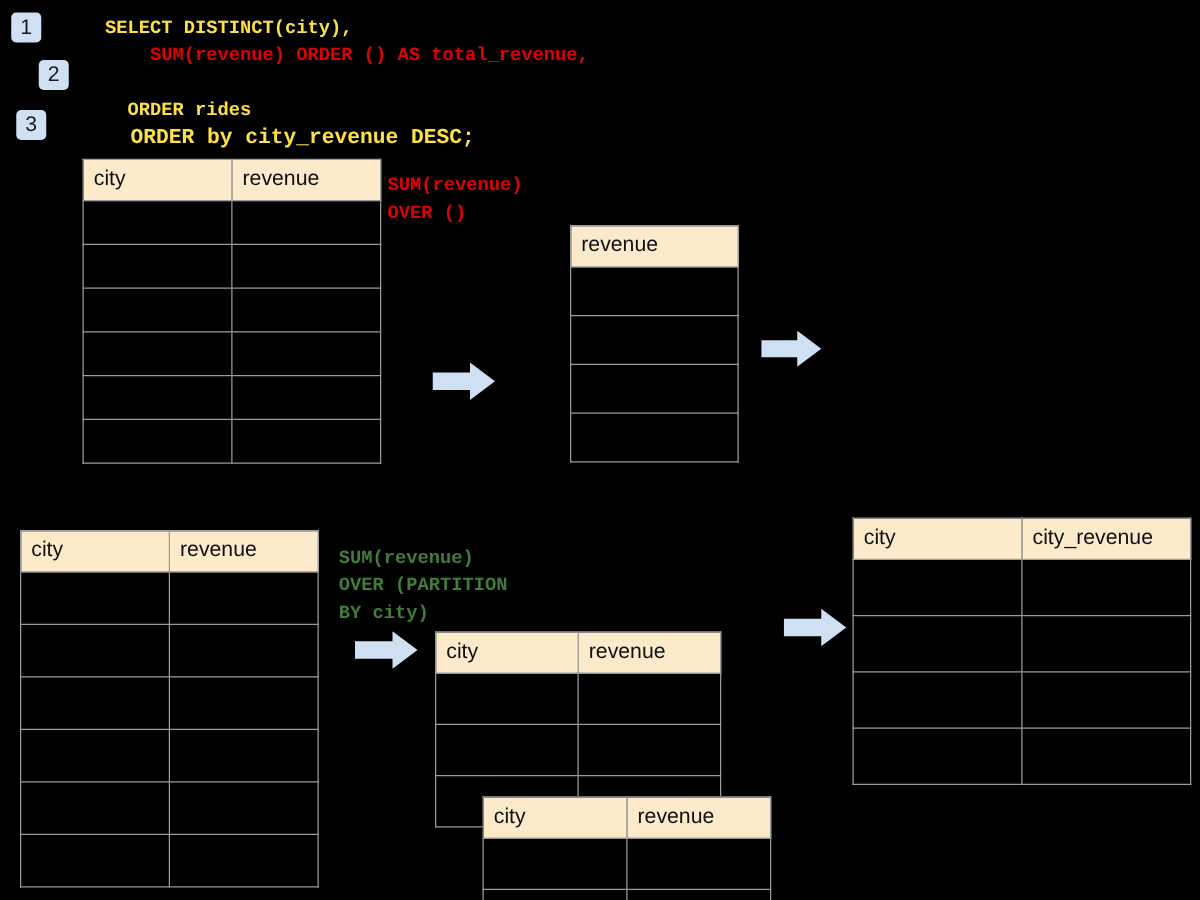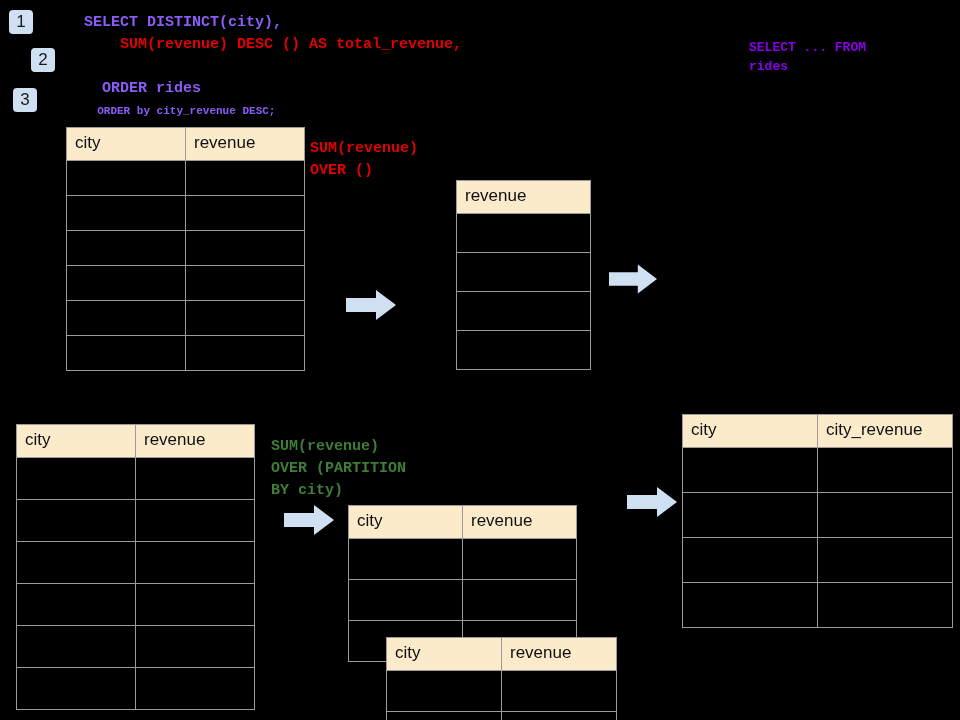--- a/index.html
+++ b/index.html
@@ -30,21 +30,21 @@
     height: 24px;
   }
 
   
   .code {
     position: absolute;
     font-family: "Liberation Mono", monospace;
     font-weight: bold;
     white-space: pre;
   }
-  .c-purple { color: #8b5cf6; }
+  .c-purple { color: #fde047; }
   .c-red    { color: #e00000; }
   .c-green  { color: #3f7d38; }
 
   .note {
     position: absolute;
     font-family: "Liberation Mono", monospace;
     font-weight: bold;
     white-space: pre;
     line-height: 22px;
   }
@@ -93,26 +93,24 @@
 </head>
 <body>
 
 <div id="canvas">
 
   <div class="badge" style="left:9px;  top:10px;">1</div>
   <div class="badge" style="left:31px; top:48px;">2</div>
   <div class="badge" style="left:13px; top:88px;">3</div>
 
   <div class="code c-purple" style="left:84px; top:12px; font-size:15px; line-height:22px;">SELECT DISTINCT(city),</div>
-  <div class="code c-red" style="left:84px; top:34px; font-size:15px; line-height:22px;">    SUM(revenue) DESC () AS total_revenue,</div>
+  <div class="code c-red" style="left:84px; top:34px; font-size:15px; line-height:22px;">    SUM(revenue) ORDER () AS total_revenue,</div>
   <div class="code c-purple" style="left:84px; top:78px; font-size:15px; line-height:22px;">  ORDER rides</div>
-  <div class="code c-purple" style="left:84px; top:100px; font-size:11px; line-height:22px;">  ORDER by city_revenue DESC;</div>
-
-  <div class="note-sm" style="left:749px; top:38px;">SELECT ... FROM
-rides</div>
+  <div class="code c-purple" style="left:84px; top:100px; font-size:17px; line-height:22px;">  ORDER by city_revenue DESC;</div>
+
 
   <div class="note c-red" style="left:310px; top:138px; font-size:15px;">SUM(revenue)
 OVER ()</div>
 
   <div class="note c-green" style="left:271px; top:436px; font-size:15px;">SUM(revenue)
 OVER (PARTITION
 BY city)</div>
 
   <table class="tbl" style="left:66px; top:127px; width:238px;">
     <colgroup>

